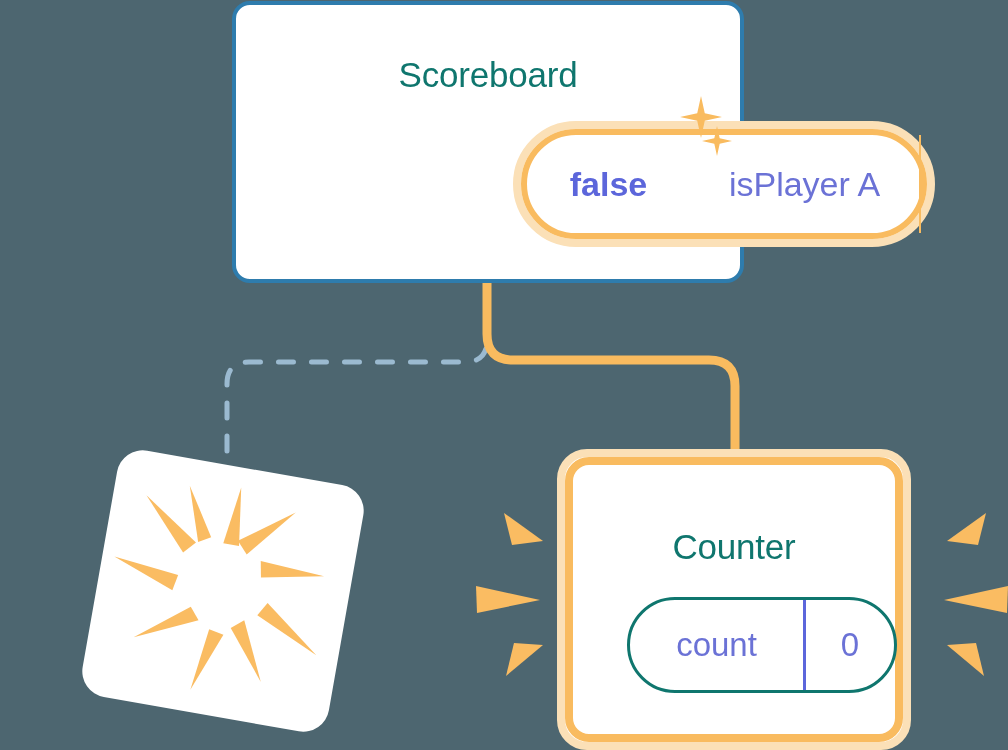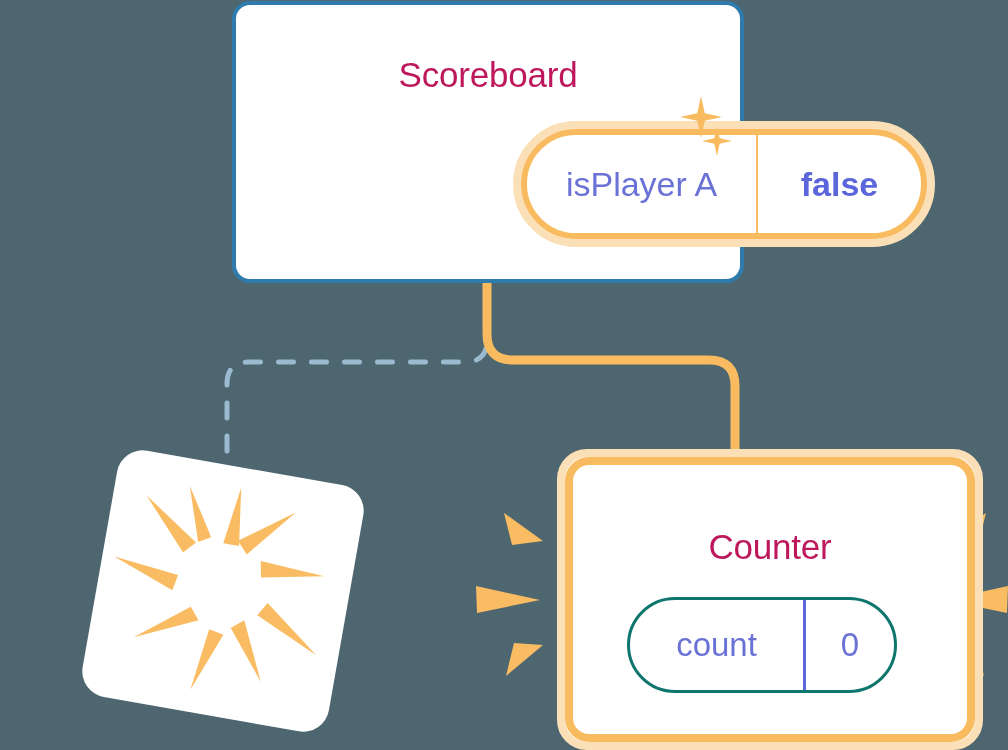--- a/index.html
+++ b/index.html
@@ -37,21 +37,21 @@
     width: 512px;
     height: 282px;
     background: #FFFFFF;
     border: 4px solid #2E7CAD;
     border-radius: 18px;
     box-sizing: border-box;
     z-index: 3;
   }
   .card-title {
     text-align: center;
-    color: #be185d;
+    color: #0f766e;
     font-size: 35px;
     font-weight: 400;
     letter-spacing: -0.2px;
   }
   .card-scoreboard .card-title {
     margin-top: 50px;
   }
 
   
   .pill-hl-wrap {
@@ -119,21 +119,21 @@
     width: 30px;
     height: 30px;
     clip-path: polygon(50% 0%, 59% 41%, 100% 50%, 59% 59%, 50% 100%, 41% 59%, 0% 50%, 41% 41%);
   }
 
   
   .card-counter-wrap {
     position: absolute;
     left: 557px;
     top: 449px;
-    width: 426px;
+    width: 354px;
     height: 301px;
     z-index: 3;
   }
   .counter-outer {
     position: absolute;
     inset: 0;
     border: 8px solid #FBE0B7;
     border-radius: 30px;
     box-sizing: border-box;
     background: #FFFFFF;
@@ -230,22 +230,22 @@
       <polygon points="984,676 947,645 976,643"></polygon>
     </g>
   </svg>
 
   <div class="card-scoreboard">
     <div class="card-title">Scoreboard</div>
 
     <div class="pill-hl-wrap">
       <div class="pill-hl-outer"></div>
       <div class="pill-hl-inner">
+        <div class="pill-cell pill-val-hl">false</div>
         <div class="pill-cell pill-key-hl">isPlayer A</div>
-        <div class="pill-cell pill-val-hl">false</div>
       </div>
     </div>
   </div>
 
   <div class="sparkle spark-big"></div>
   <div class="sparkle spark-small"></div>
 
   <div class="card-tilted">
     <svg class="burst" viewBox="0 0 250 250" width="250" height="250">
       <g fill="#FABC62">

